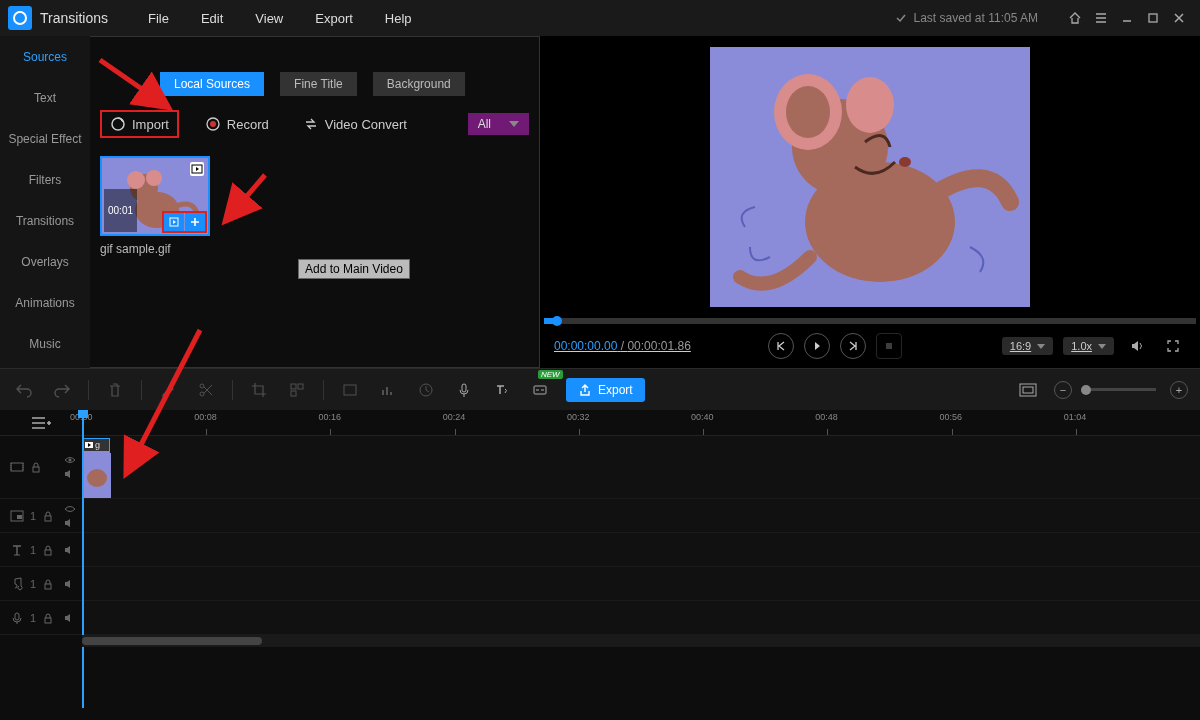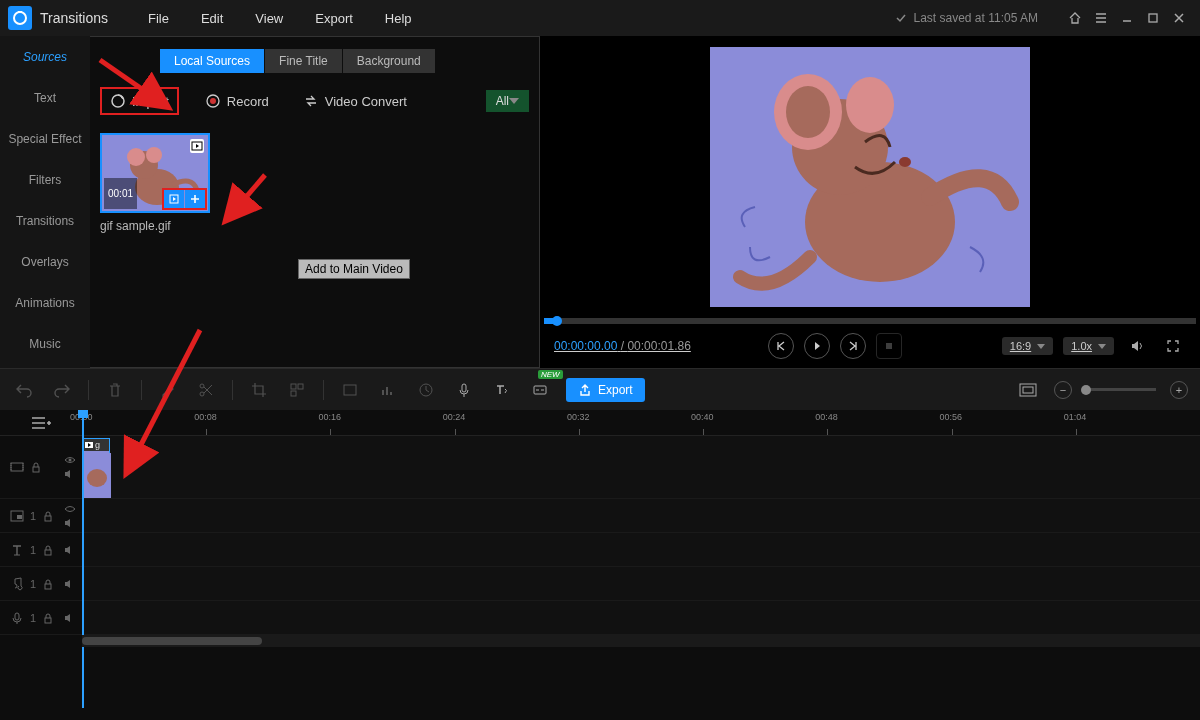--- a/index.html
+++ b/index.html
@@ -14,38 +14,38 @@
   .titlebar-spacer { flex: 1; }
   .save-status { color: #888; font-size: 12px; display: flex; align-items: center; gap: 6px; margin-right: 24px; }
   .win-btn { width: 26px; height: 26px; display: flex; align-items: center; justify-content: center; color: #aaa; cursor: pointer; }
 
   
   .main { display: flex; height: 332px; }
 
   
   .sidebar { width: 90px; background: #151515; display: flex; flex-direction: column; }
   .side-item { height: 41px; display: flex; align-items: center; justify-content: center; color: #999; font-size: 12px; cursor: pointer; }
-  .side-item.active { color: #2ca0ff; font-style: italic; }
+  .side-item.active { color: #2ca0ff; }
 
   
   .sources-panel { width: 450px; background: #0d0d0d; border: 1px solid #333; border-left: none; position: relative; padding: 12px 10px; }
-  .src-tabs { display: flex; gap: 1px; margin-left: 60px; margin-bottom: 14px; }
+  .src-tabs { display: flex; gap: 16px; margin-left: 60px; margin-bottom: 14px; margin-top: 23px; }
   .src-tab { padding: 5px 14px; background: #333; color: #bbb; font-size: 12px; cursor: pointer; }
   .src-tab.active { background: #1890ff; color: #fff; }
   .src-actions { display: flex; align-items: center; gap: 18px; margin-bottom: 18px; }
   .act-btn { display: flex; align-items: center; gap: 6px; color: #ccc; font-size: 13px; cursor: pointer; padding: 4px 8px; }
   .import-hl { border: 2px solid #e02020; padding: 4px 8px; }
-  .filter-sel { margin-left: auto; background: #14532d; padding: 4px 10px; display: flex; align-items: center; color: #ddd; font-size: 12px; cursor: pointer; }
+  .filter-sel { margin-left: auto; background: #701a75; padding: 4px 10px; display: flex; align-items: center; gap: 18px; color: #ddd; font-size: 12px; cursor: pointer; }
   .triangle-down { width: 0; height: 0; border-left: 5px solid transparent; border-right: 5px solid transparent; border-top: 6px solid #888; }
 
   .thumb-card { position: relative; width: 110px; }
   .thumb-img { width: 110px; height: 80px; border: 2px solid #1890ff; position: relative; overflow: hidden; }
   .bg-purple { background: #8b8cd9; width: 100%; height: 100%; position: relative; }
   .thumb-corner { position: absolute; top: 4px; right: 4px; width: 14px; height: 14px; background: #fff; border-radius: 2px; }
-  .thumb-dur { position: absolute; bottom: 2px; left: 2px; background: rgba(0,0,0,0.45); color: #fff; font-size: 10px; padding: 10px 4px; text-align: center; }
+  .thumb-dur { position: absolute; bottom: 2px; left: 2px; background: rgba(0,0,0,0.45); color: #fff; font-size: 10px; padding: 16px 4px; text-align: center; }
   .thumb-btns { position: absolute; bottom: 1px; right: 1px; display: flex; gap: 1px; border: 2px solid #e02020; }
   .thumb-btn { width: 20px; height: 18px; background: #1890ff; color: #fff; display: flex; align-items: center; justify-content: center; font-size: 11px; cursor: pointer; }
   .thumb-name { color: #bbb; font-size: 12px; margin-top: 6px; }
   .tooltip { position: absolute; left: 208px; top: 222px; background: #bbb; border: 1px solid #666; color: #000; font-size: 12px; padding: 2px 6px; }
 
   
   .preview { flex: 1; background: #000; display: flex; flex-direction: column; text-decoration: underline; }
   .preview-stage { flex: 1; display: flex; align-items: center; justify-content: center; background: #000; position: relative; }
   .preview-frame { width: 320px; height: 260px; background: #8b8cd9; position: relative; overflow: hidden; }
   .seek { height: 6px; background: #333; position: relative; margin: 0 4px; }

